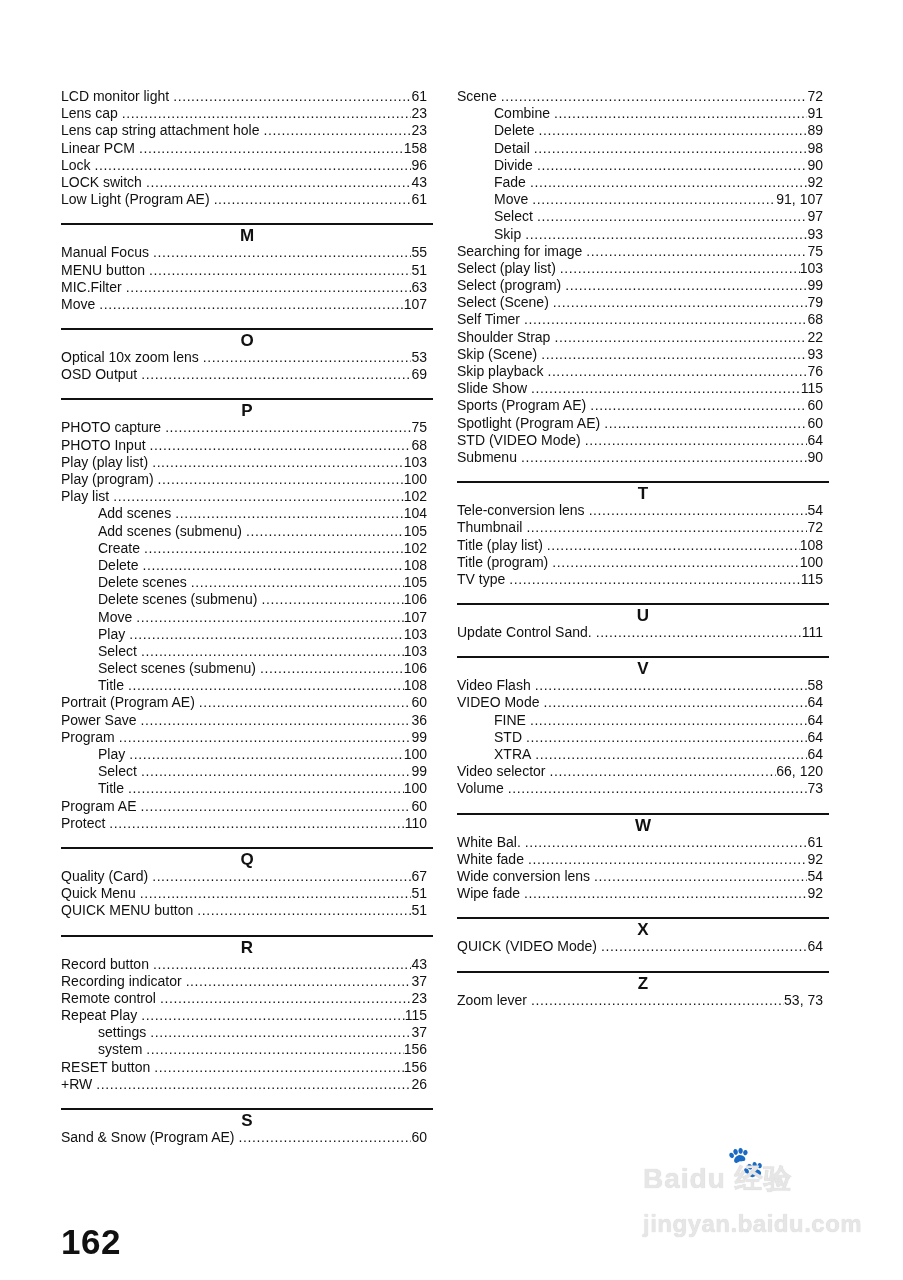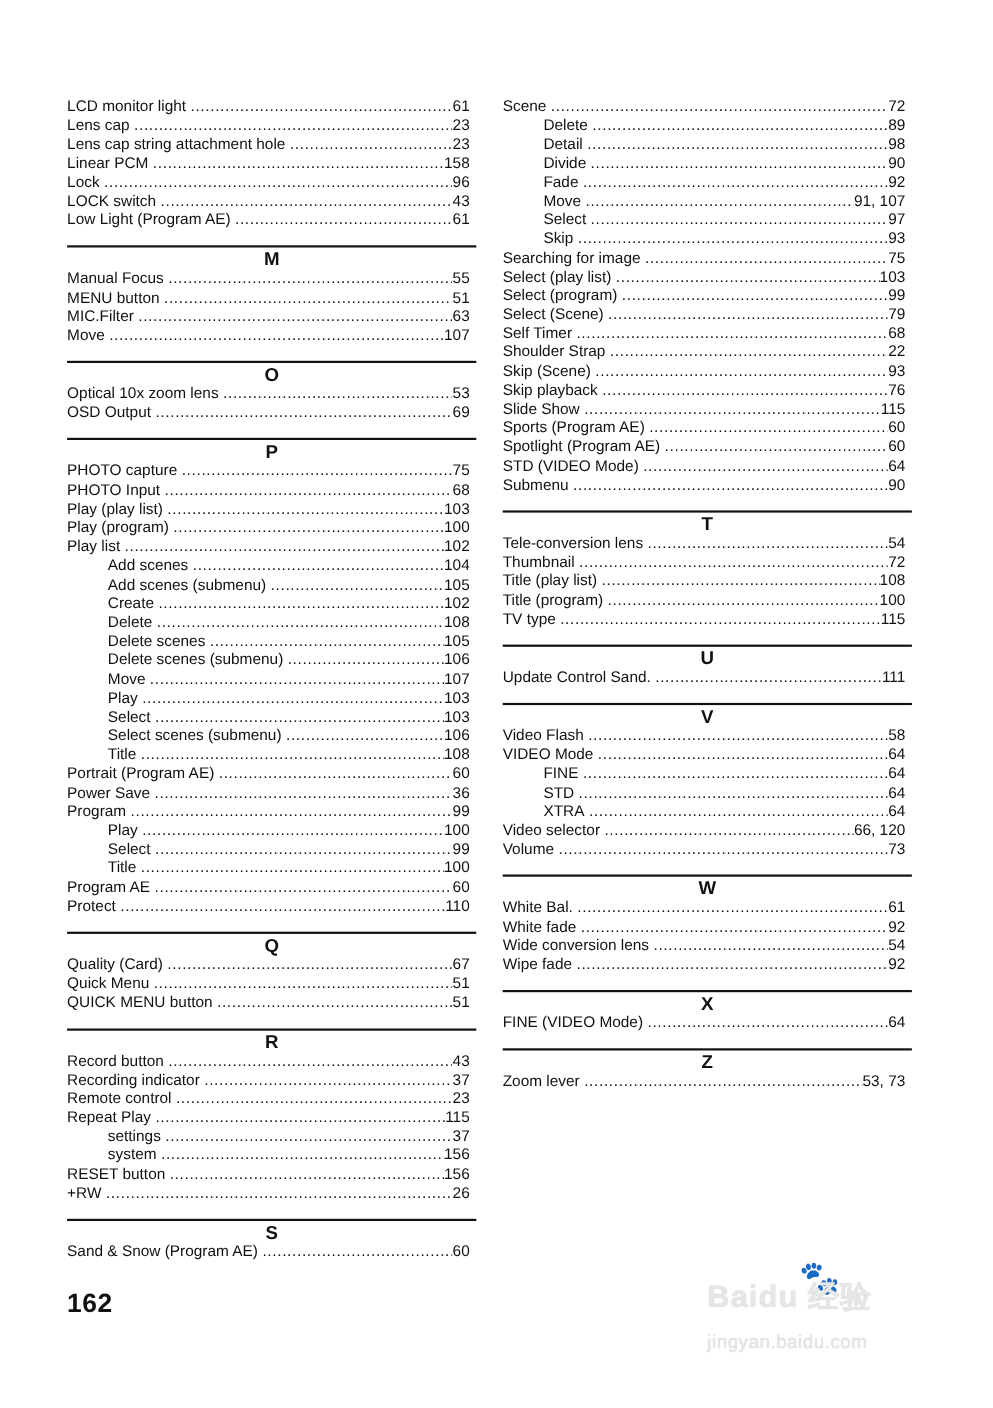--- a/index.html
+++ b/index.html
@@ -25,30 +25,30 @@
   }
   .entry .page { flex: 0 0 auto; text-align: right; }
   .entry-wrap { width: 366px; }
   .section { margin-top: 0; }
   .section-head {
     border-top: 2px solid #111; margin-top: 15px; height: 19px;
     text-align: center; font-weight: bold; font-size: 17px; line-height: 22px;
     width: 372px;
   }
   .page-number {
-    position: absolute; left: 61px; top: 1172px; font-size: 24px;
+    position: absolute; left: 61px; top: 1222px; font-size: 35px;
     font-weight: bold; font-family: "Liberation Sans", sans-serif; letter-spacing: 0.5px;
   }
   .watermark {
     position: absolute; left: 643px; top: 1148px; width: 220px; height: 100px;
     color: #e6e6e6; text-shadow: 0 0 1px #c8c8c8;
   }
   .watermark .brand { font-size: 28px; font-weight: bold; letter-spacing: 1px; position: absolute; left: 0; top: 12px; }
   .watermark .paw { position: absolute; left: 84px; top: -4px; font-size: 30px; }
-  .watermark .sub { font-size: 17px; position: absolute; left: 0; top: 62px; letter-spacing: 0.5px; }
+  .watermark .sub { font-size: 24px; position: absolute; left: 0; top: 62px; letter-spacing: 0.5px; font-weight: bold; }
 </style>
 </head>
 <body>
 
 <div class="col left" id="col-left">
     <div class="section first">
       <div class="entry entry-wrap">
         <span class="term">LCD monitor light</span>
         <span class="leader"></span>
         <span class="page">61</span>
@@ -314,20 +314,25 @@
     </div>
   </div>
 <div class="col right" id="col-right">
     <div class="section first">
       <div class="entry entry-wrap">
         <span class="term">Scene</span>
         <span class="leader"></span>
         <span class="page">72</span>
       </div>
       <div class="entry entry-wrap sub">
+        <span class="term">Combine</span>
+        <span class="leader"></span>
+        <span class="page">91</span>
+      </div>
+      <div class="entry entry-wrap sub">
         <span class="term">Delete</span>
         <span class="leader"></span>
         <span class="page">89</span>
       </div>
       <div class="entry entry-wrap sub">
         <span class="term">Detail</span>
         <span class="leader"></span>
         <span class="page">98</span>
       </div>
       <div class="entry entry-wrap sub">
@@ -514,21 +519,21 @@
       </div>
       <div class="entry entry-wrap">
         <span class="term">Wipe fade</span>
         <span class="leader"></span>
         <span class="page">92</span>
       </div>
     </div>
     <div class="section">
       <div class="section-head">X</div>
       <div class="entry entry-wrap">
-        <span class="term">FINE (VIDEO Mode)</span>
+        <span class="term">QUICK (VIDEO Mode)</span>
         <span class="leader"></span>
         <span class="page">64</span>
       </div>
     </div>
     <div class="section">
       <div class="section-head">Z</div>
       <div class="entry entry-wrap">
         <span class="term">Zoom lever</span>
         <span class="leader"></span>
         <span class="page">53, 73</span>

